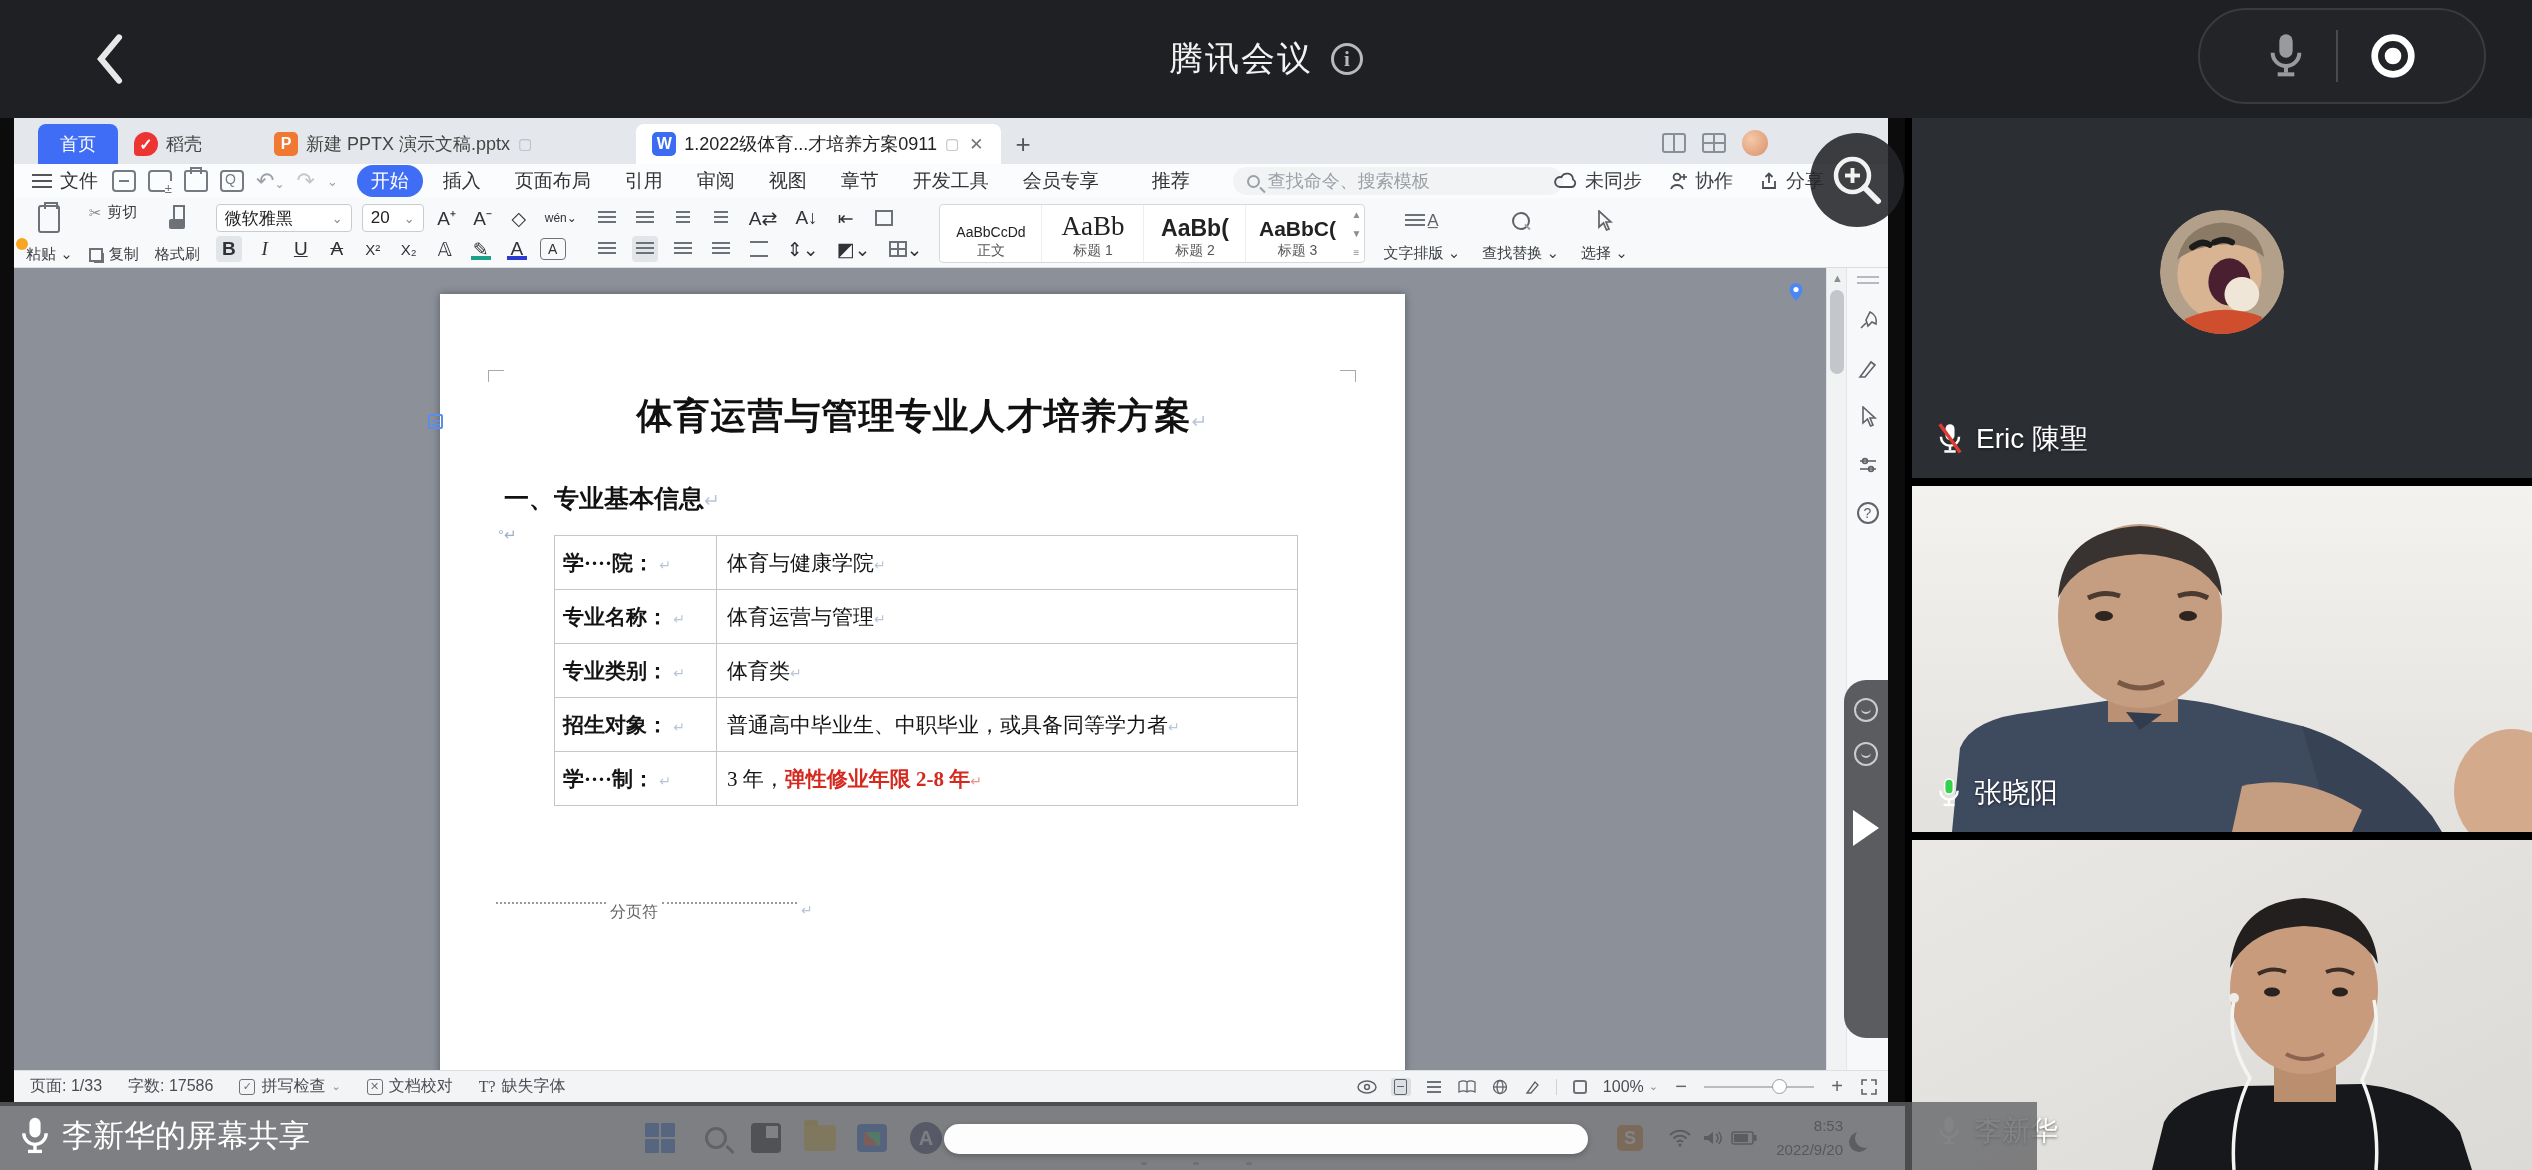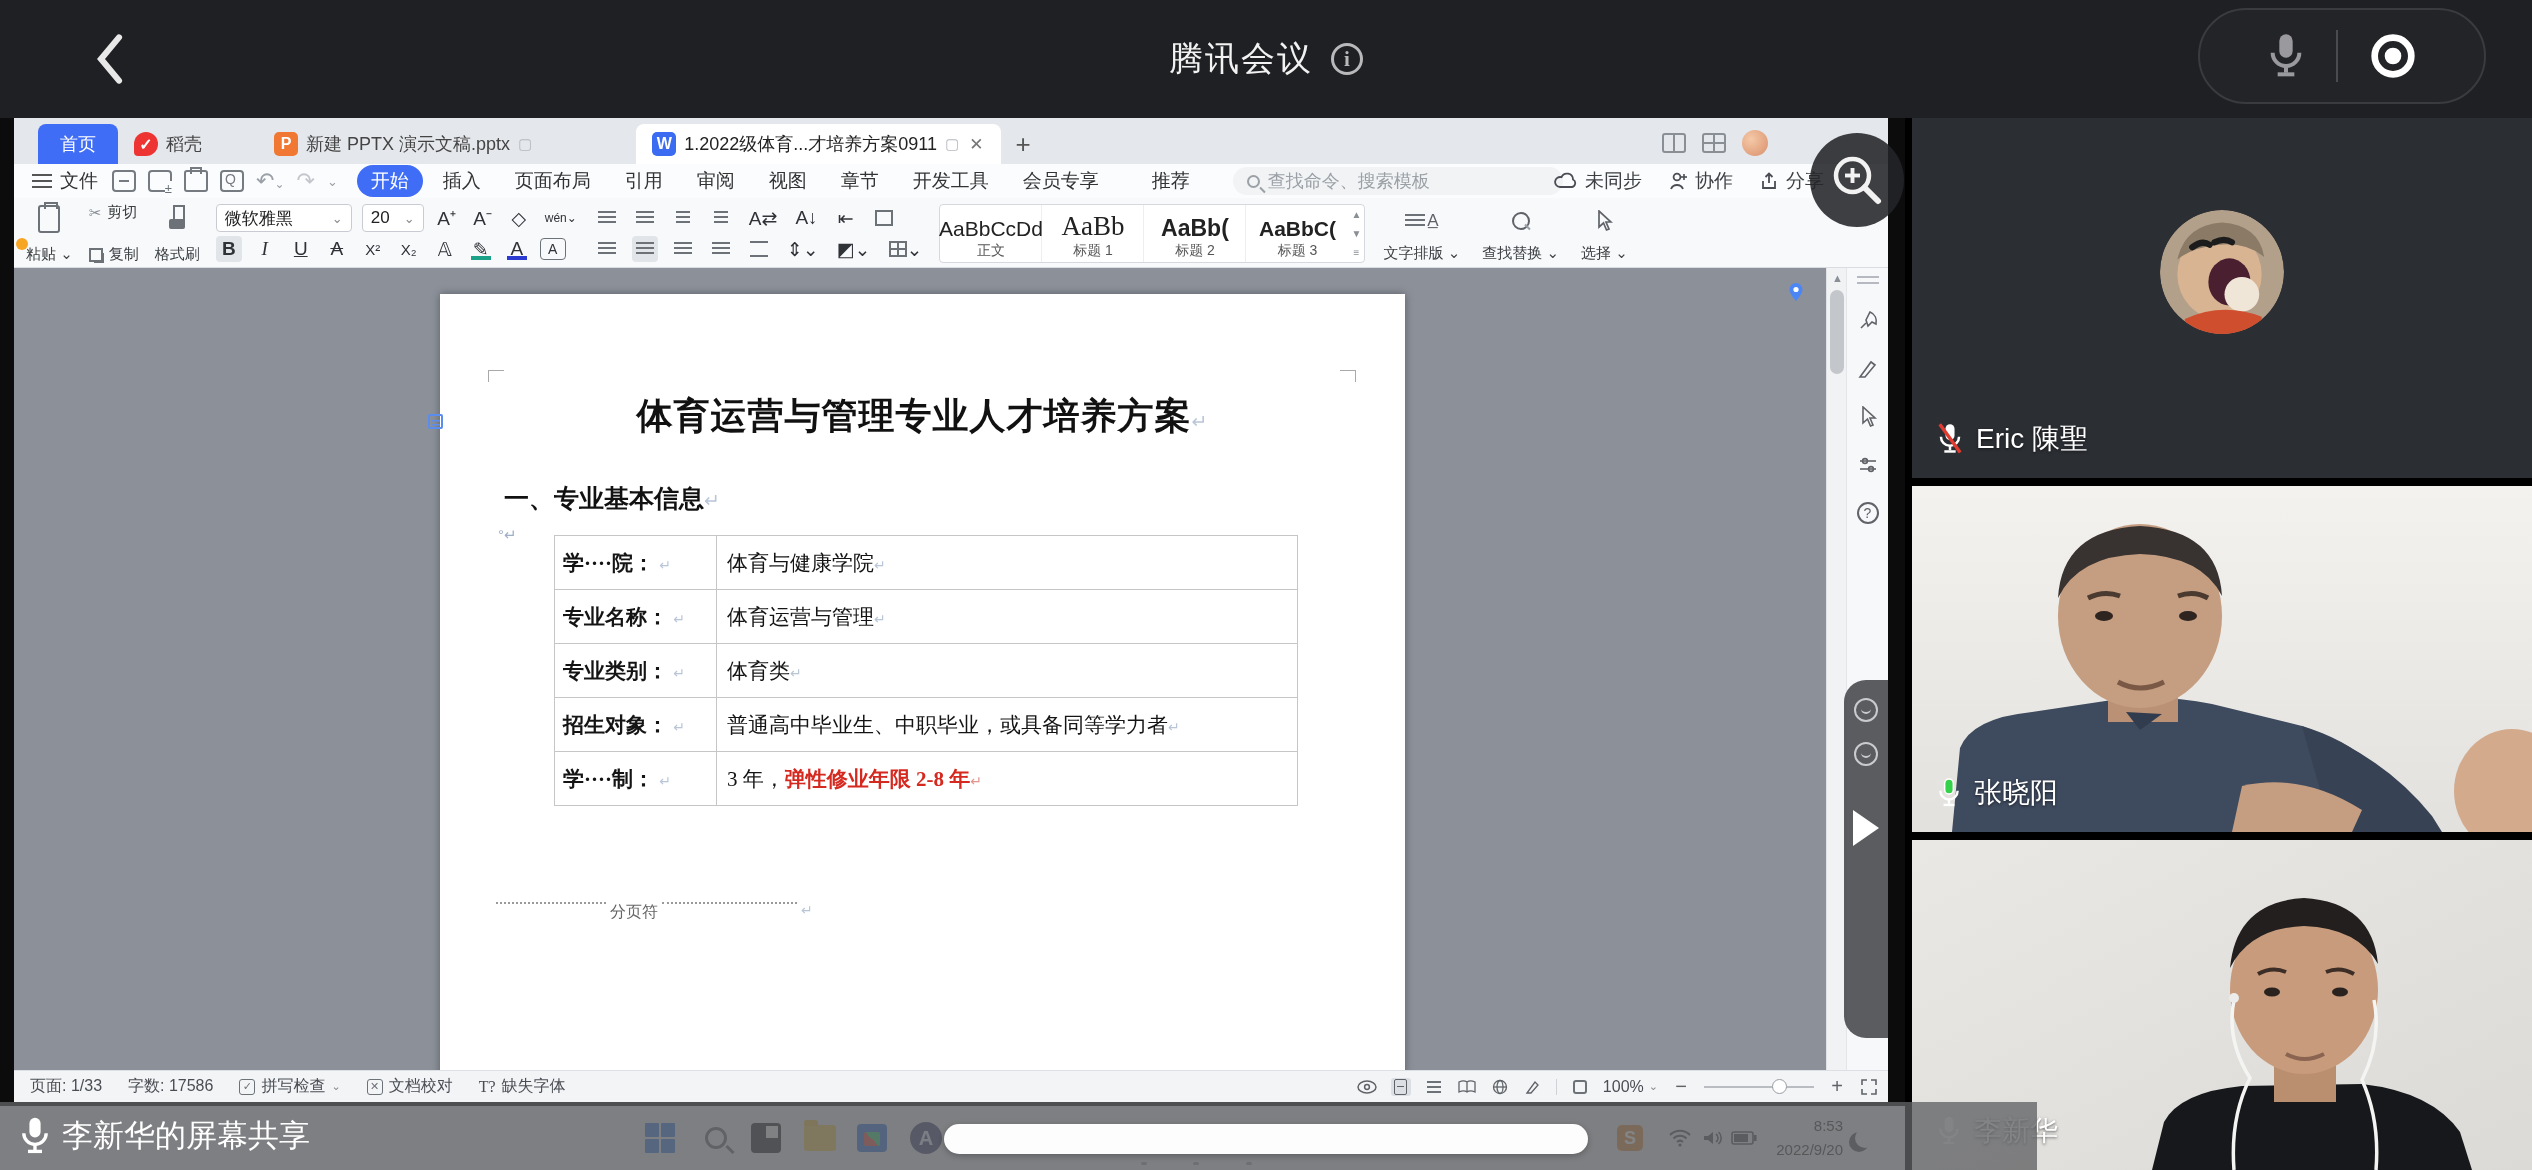--- a/index.html
+++ b/index.html
@@ -396,21 +396,21 @@
                 <span class="sq" style="border-left:none;border-right:none"></span>
               </span>
             <span class="fbtn">⇕⌄</span>
             <span class="fbtn">◩⌄</span>
             <span class="fbtn"><span class="sq" style="background:linear-gradient(#6d7278,#6d7278) 50% 0/2px 100% no-repeat,linear-gradient(#6d7278,#6d7278) 0 50%/100% 2px no-repeat"></span>⌄</span>
           </div>
         </div>
 
         <div class="styles">
           <div class="stybox">
-            <span class="sm" style="font-size:21px">AaBbCcDd</span>
+            <span class="sm" style="font-size:14px">AaBbCcDd</span>
             <span class="lb">正文</span>
           </div>
           <div class="stybox">
             <span class="sm" style="font-size:27px;font-family:'Liberation Serif',serif">AaBb</span>
             <span class="lb">标题 1</span>
           </div>
           <div class="stybox">
             <span class="sm" style="font-size:23px;font-weight:bold">AaBb(</span>
             <span class="lb">标题 2</span>
           </div>

